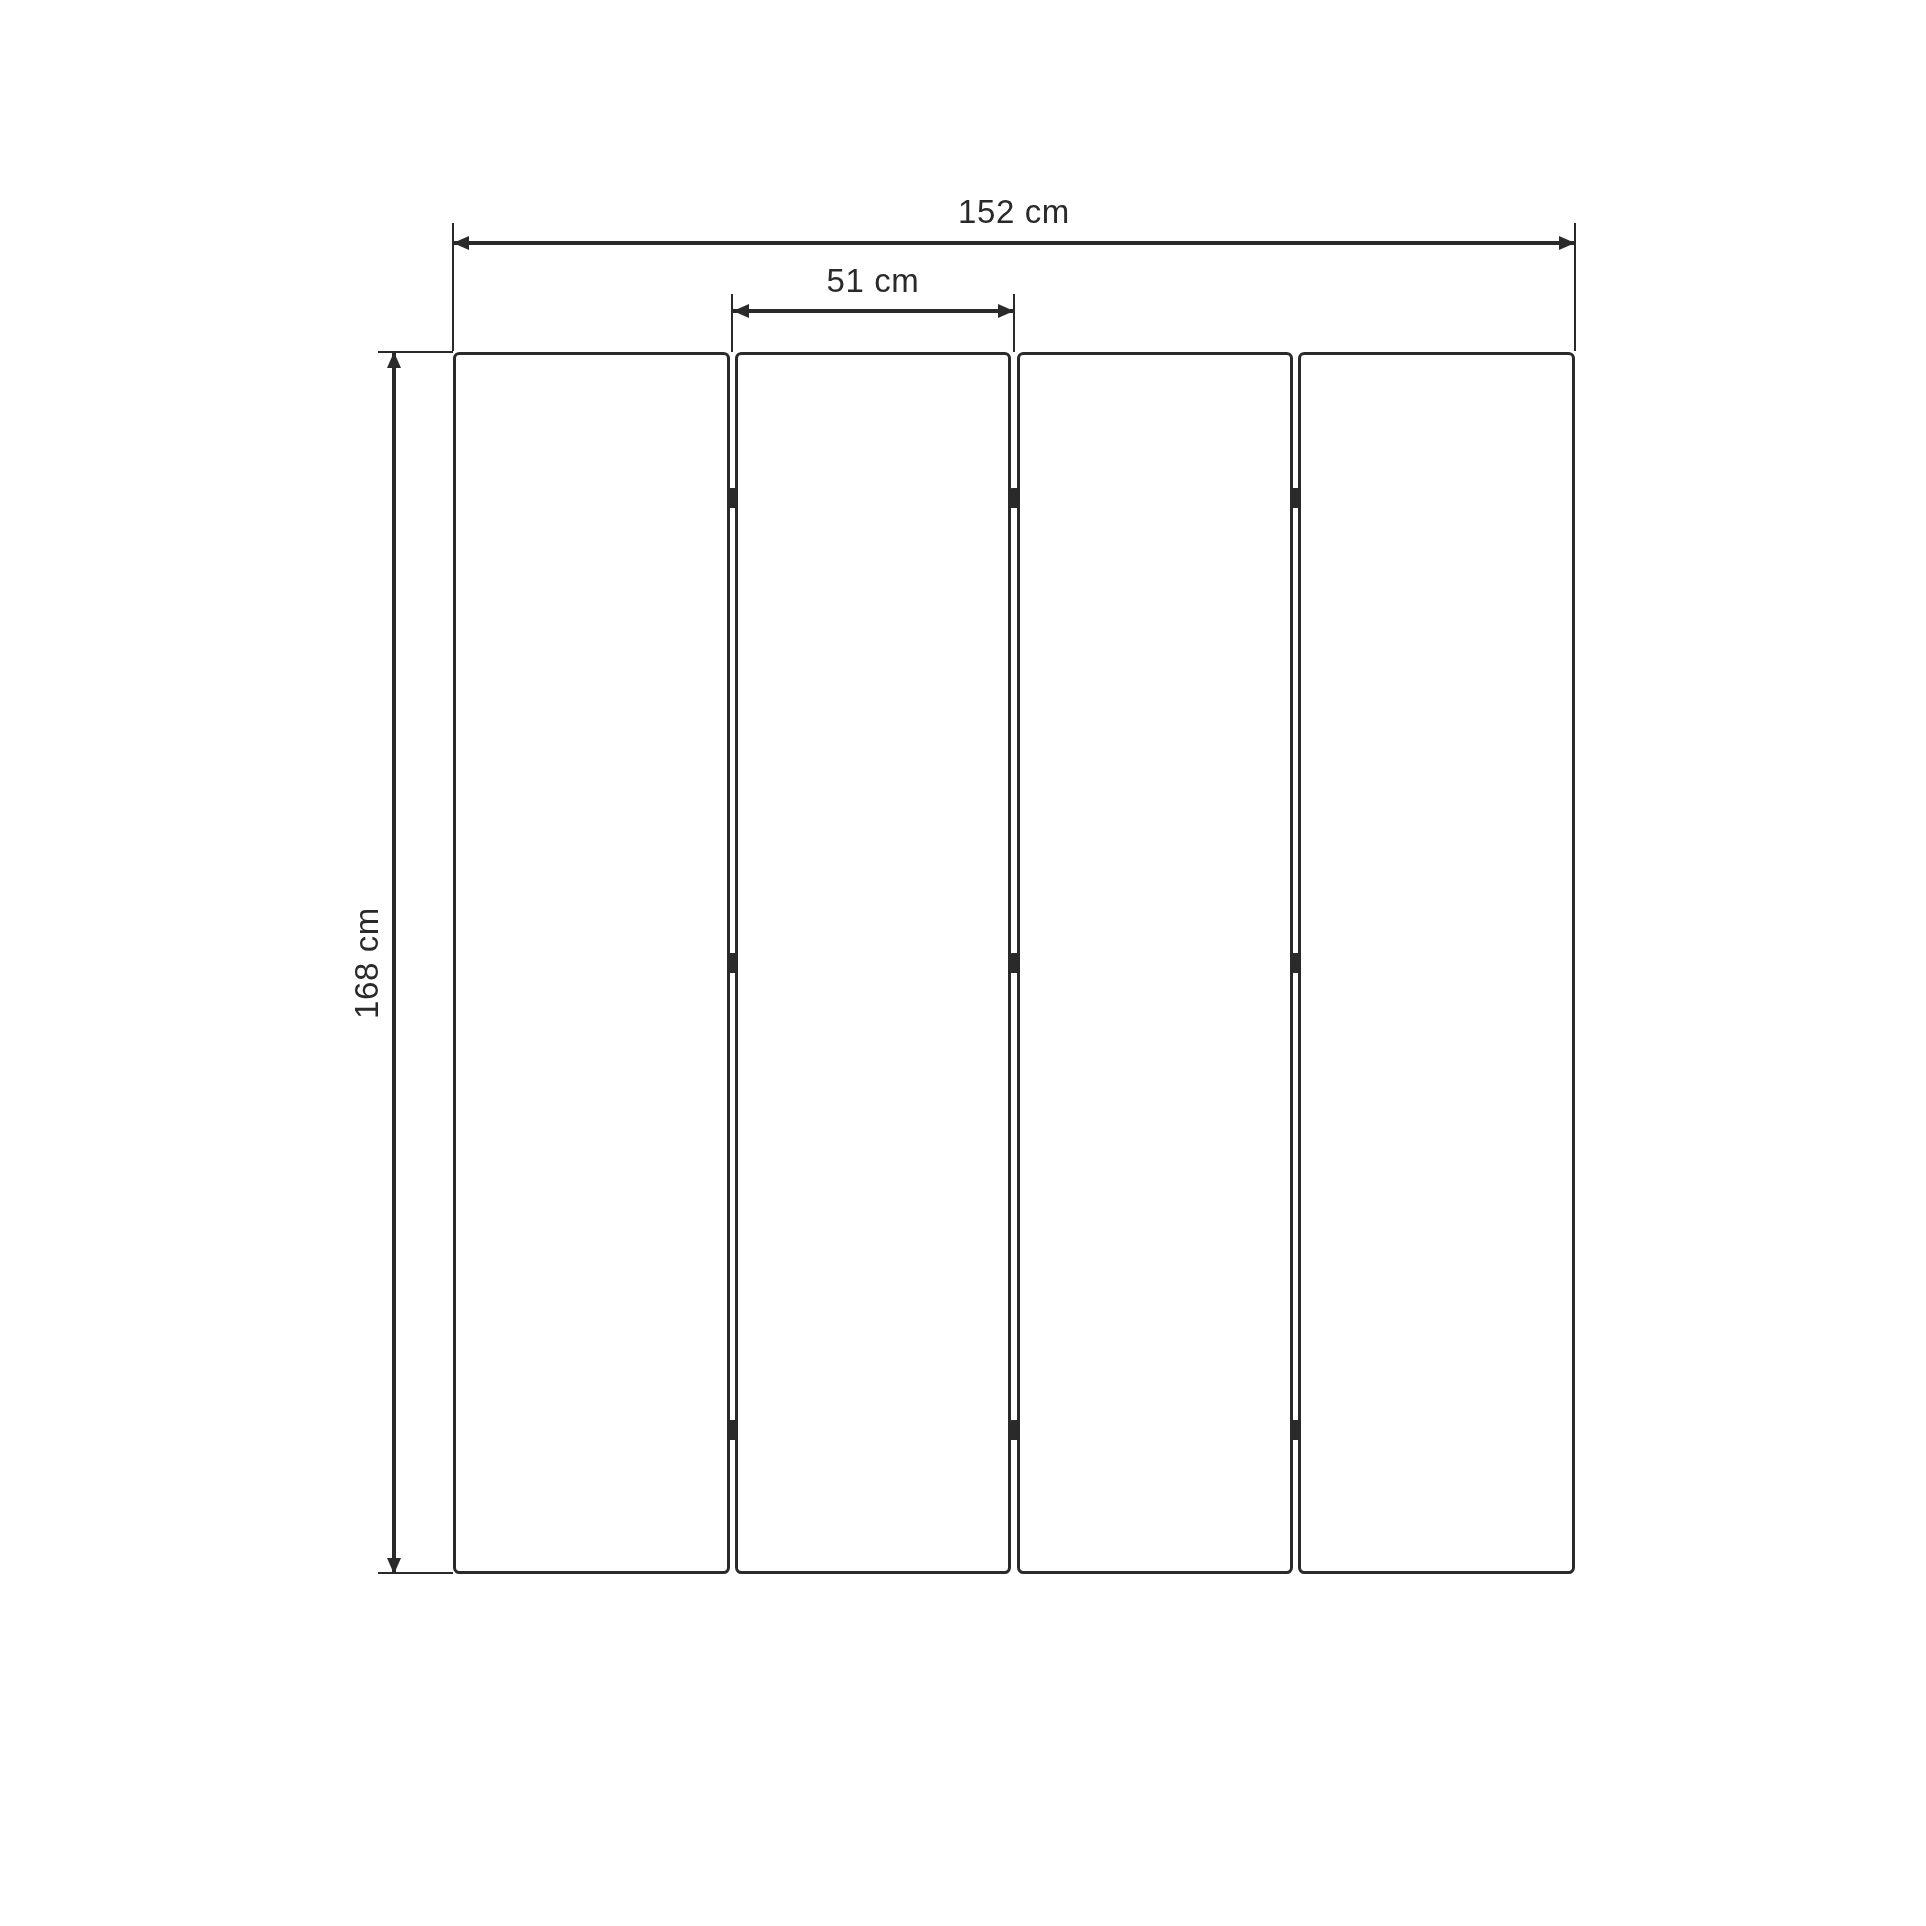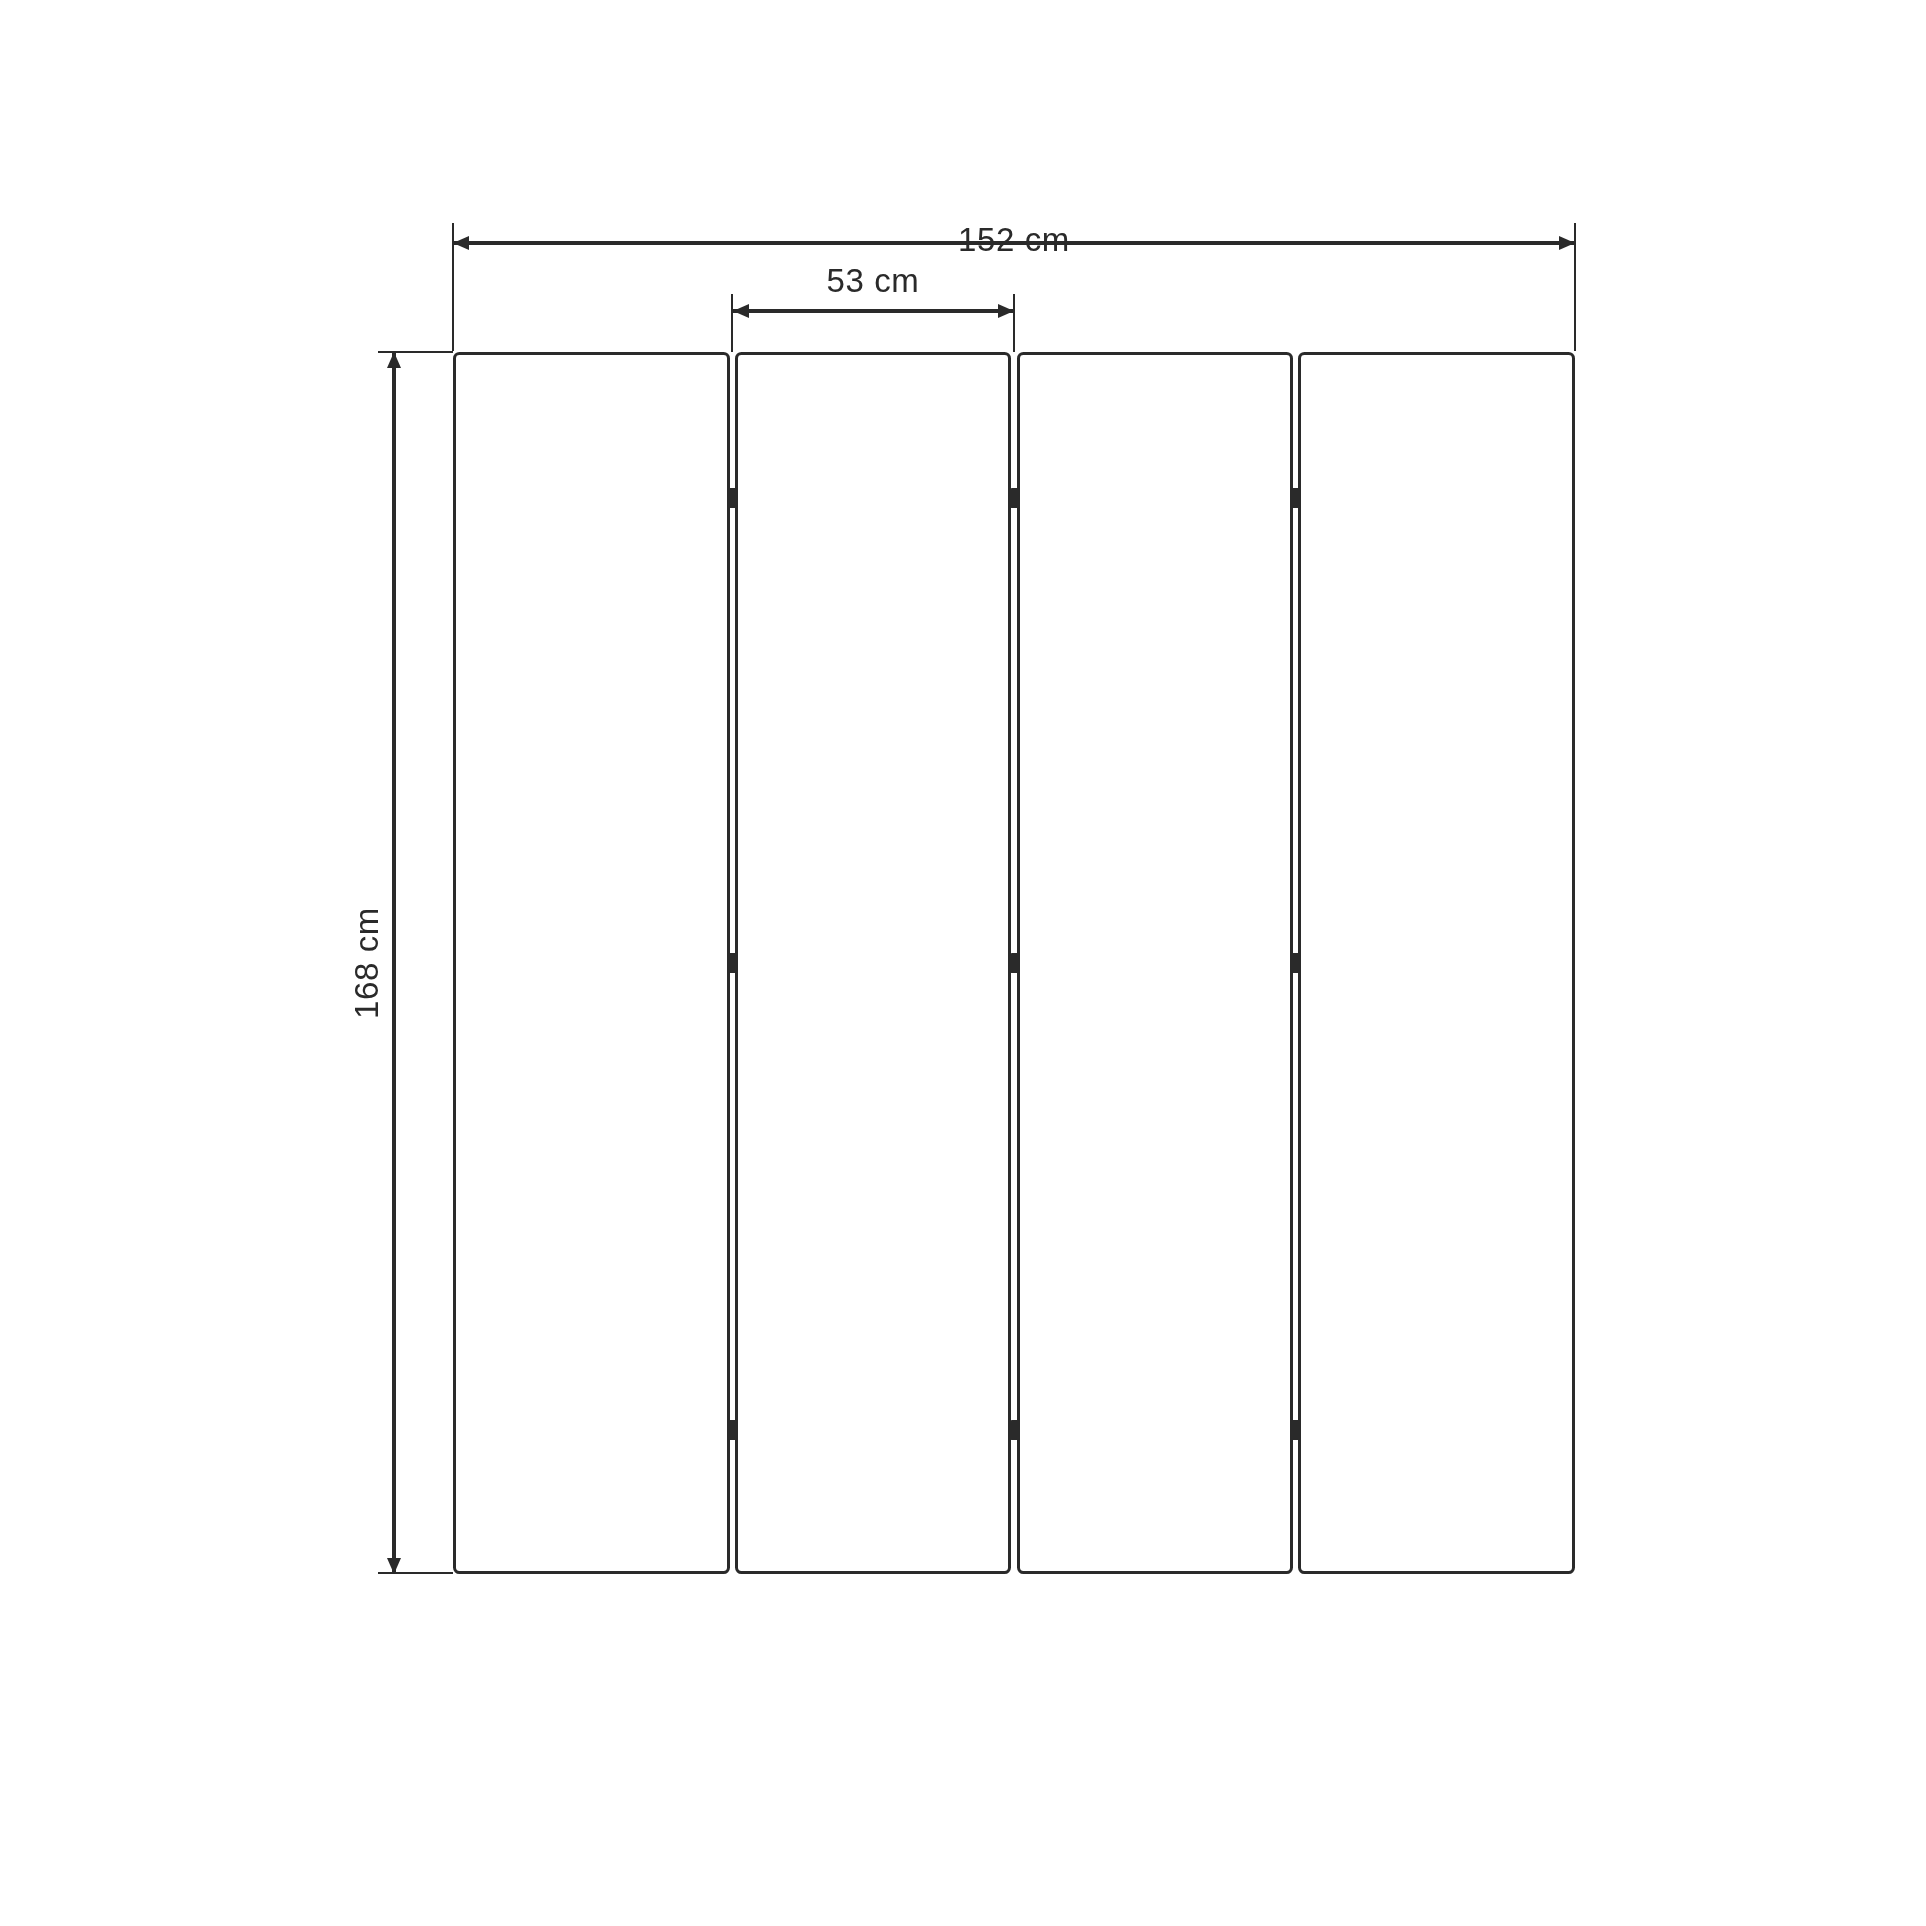--- a/index.html
+++ b/index.html
@@ -50,21 +50,21 @@
   .arr-up    { border-left: 7px solid transparent; border-right: 7px solid transparent; border-bottom: 16.7px solid var(--ink); }
   .arr-down  { border-left: 7px solid transparent; border-right: 7px solid transparent; border-top: 16.7px solid var(--ink); }
 
   .dim-label {
     position: absolute;
     color: var(--ink);
     font-size: 33px;
     letter-spacing: 0.6px;
     white-space: nowrap;
   }
-  .label-total-width { left: 1014px; top: 193px; transform: translateX(-50%); margin-top: 28px; }
+  .label-total-width { left: 1014px; top: 193px; transform: translateX(-50%); }
   .label-panel-width { left: 873px; top: 262px; transform: translateX(-50%); }
   .label-height      { left: 367px;  top: 963px; transform: translate(-50%,-50%) rotate(-90deg); }
 </style>
 </head>
 <body>
 
 <div class="diagram">
 
   <div class="panels">
     <div class="panel"></div>
@@ -91,21 +91,21 @@
     <div class="arr arr-right" style="left:1559px; top:236px;"></div>
     <div class="dim-label label-total-width">152 cm</div>
   </div>
 
   <div>
     <div class="ext-line-v" style="left:731px; top:294px; height:58px;"></div>
     <div class="ext-line-v" style="left:1013px; top:294px; height:58px;"></div>
     <div class="dim-line-h" style="left:733px; top:309px; width:282px;"></div>
     <div class="arr arr-left" style="left:733px; top:304px;"></div>
     <div class="arr arr-right" style="left:998px; top:304px;"></div>
-    <div class="dim-label label-panel-width">53 cm</div>
+    <div class="dim-label label-panel-width">51 cm</div>
   </div>
 
   <div>
     <div class="ext-line-h" style="left:378px; top:351px;  width:75px;"></div>
     <div class="ext-line-h" style="left:378px; top:1572px; width:75px;"></div>
     <div class="dim-line-v" style="left:392px; top:352px; height:1222px;"></div>
     <div class="arr arr-up" style="left:387px; top:352px;"></div>
     <div class="arr arr-down" style="left:387px; top:1558px;"></div>
     <div class="dim-label label-height">168 cm</div>
   </div>

